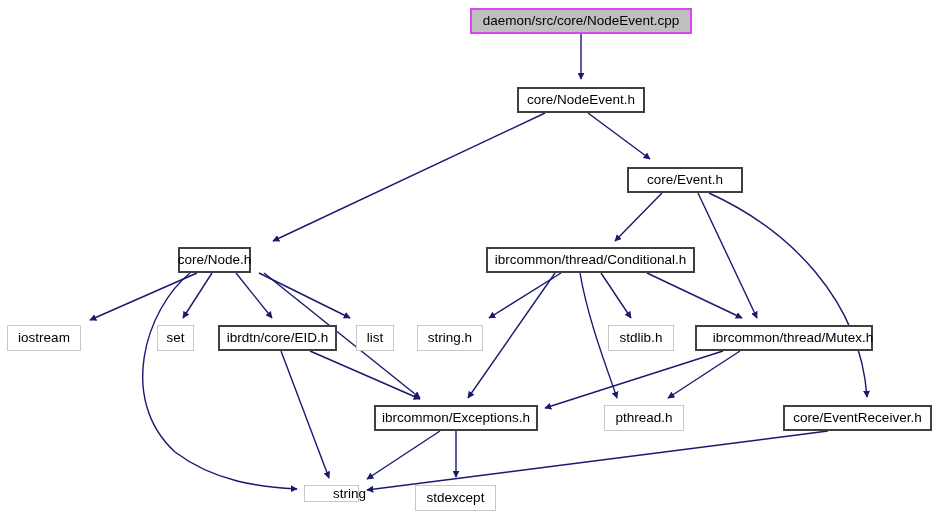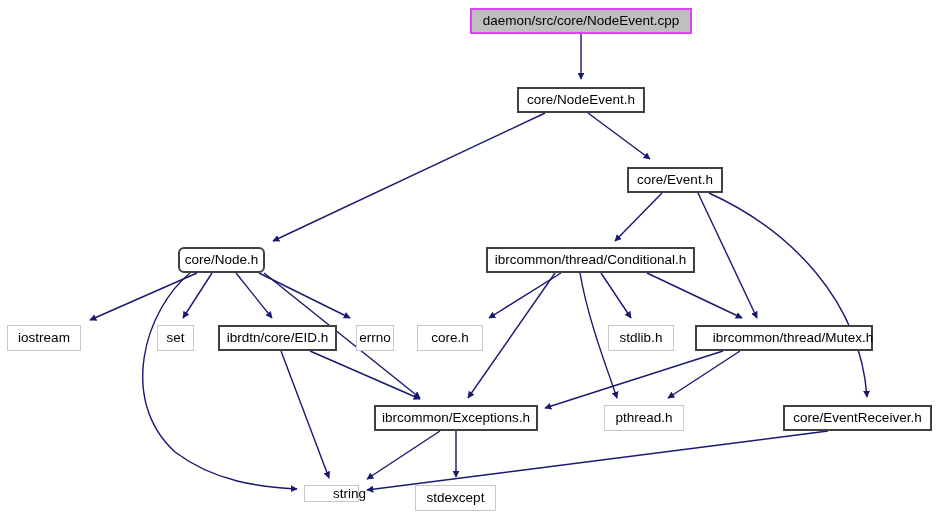--- a/index.html
+++ b/index.html
@@ -86,43 +86,43 @@
         <path d="M828,431 L367,490" fill="none" stroke="#191970" stroke-width="1.4" marker-end="url(#arrow)"></path>
       </g>
   </svg>
   <div id="nodes">
       <div class="node root" style="left: 470px; top: 8px; width: 222px; height: 26px;">
         <span class="node-label">daemon/src/core/NodeEvent.cpp</span>
       </div>
       <div class="node bold" style="left: 517px; top: 87px; width: 128px; height: 26px;">
         <span class="node-label">core/NodeEvent.h</span>
       </div>
-      <div class="node bold" style="left: 627px; top: 167px; width: 96px; height: 26px;">
+      <div class="node bold" style="left: 627px; top: 167px; width: 116px; height: 26px;">
         <span class="node-label">core/Event.h</span>
       </div>
-      <div class="node bold" style="left: 178px; top: 247px; width: 87px; height: 26px; border-radius: 6px;">
+      <div class="node bold" style="left: 178px; top: 247px; width: 73px; height: 26px;">
         <span class="node-label">core/Node.h</span>
       </div>
       <div class="node bold" style="left: 486px; top: 247px; width: 209px; height: 26px;">
         <span class="node-label">ibrcommon/thread/Conditional.h</span>
       </div>
       <div class="node" style="left: 7px; top: 325px; width: 74px; height: 26px;">
         <span class="node-label">iostream</span>
       </div>
       <div class="node" style="left: 157px; top: 325px; width: 37px; height: 26px;">
         <span class="node-label">set</span>
       </div>
       <div class="node bold" style="left: 218px; top: 325px; width: 119px; height: 26px;">
         <span class="node-label">ibrdtn/core/EID.h</span>
       </div>
       <div class="node" style="left: 356px; top: 325px; width: 38px; height: 26px;">
-        <span class="node-label">errno</span>
+        <span class="node-label">list</span>
       </div>
       <div class="node" style="left: 417px; top: 325px; width: 66px; height: 26px;">
-        <span class="node-label">core.h</span>
+        <span class="node-label">string.h</span>
       </div>
       <div class="node" style="left: 608px; top: 325px; width: 66px; height: 26px;">
         <span class="node-label">stdlib.h</span>
       </div>
       <div class="node bold" style="left: 695px; top: 325px; width: 178px; height: 26px; padding-left: 18px;">
         <span class="node-label">ibrcommon/thread/Mutex.h</span>
       </div>
       <div class="node bold" style="left: 374px; top: 405px; width: 164px; height: 26px;">
         <span class="node-label">ibrcommon/Exceptions.h</span>
       </div>

